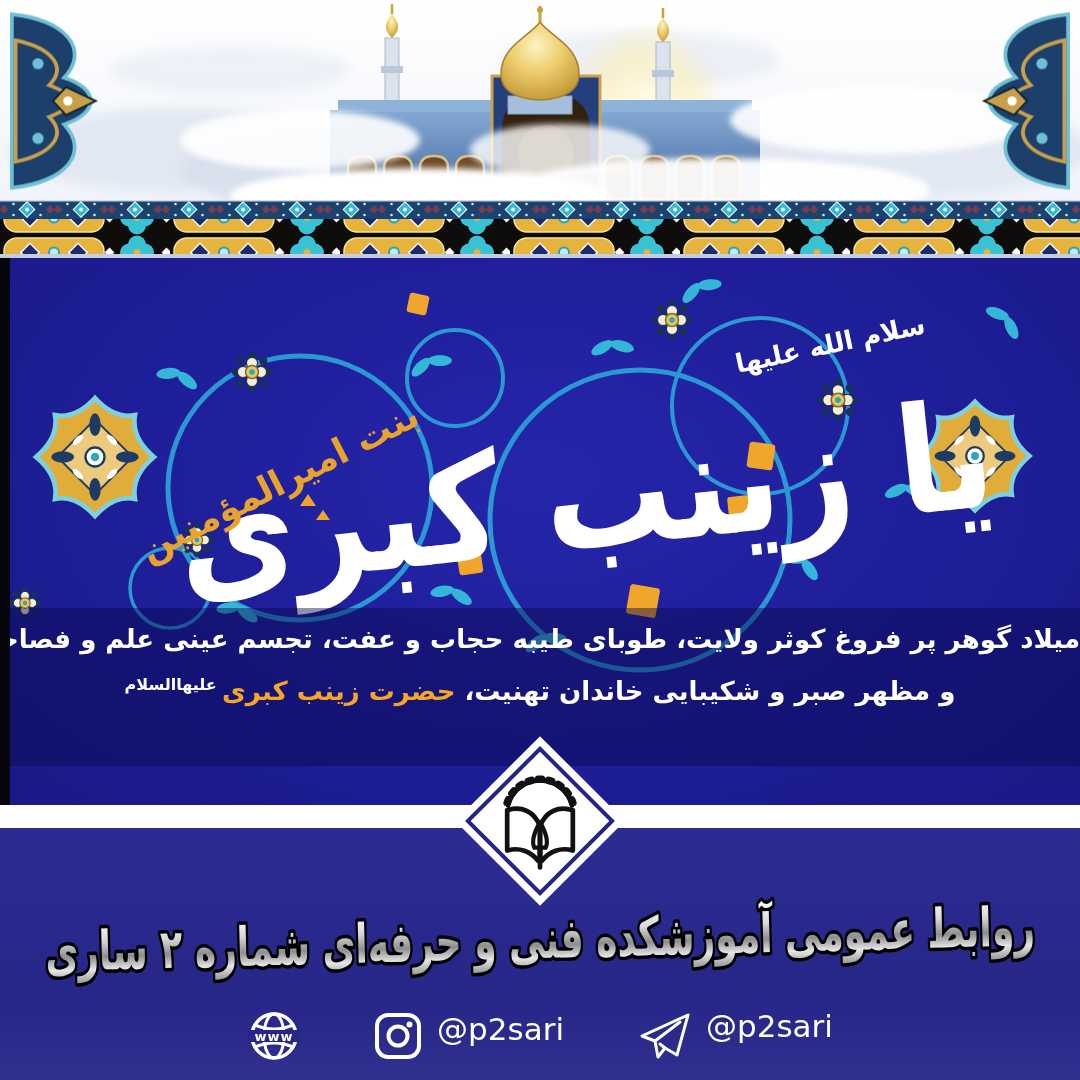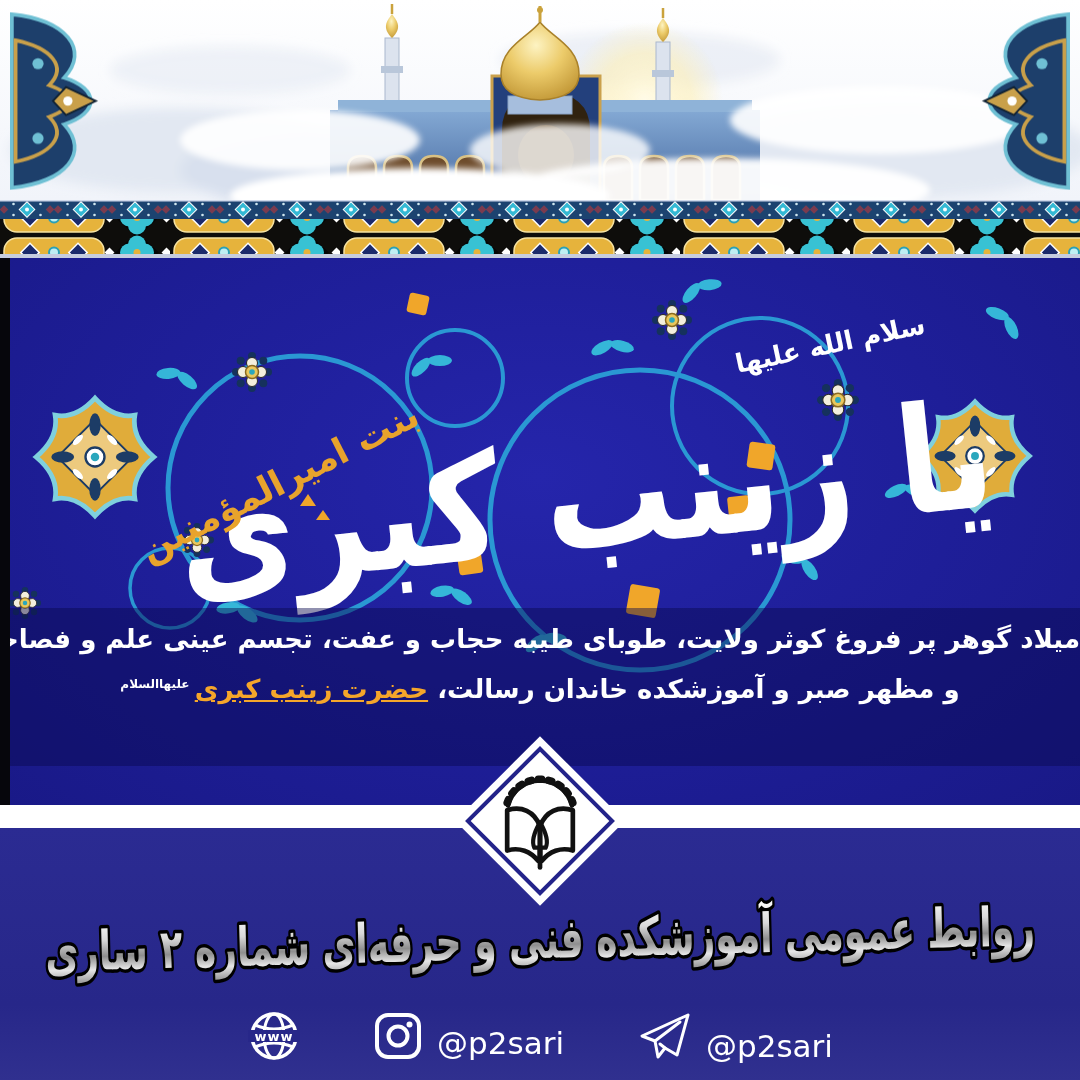--- a/index.html
+++ b/index.html
@@ -11,36 +11,36 @@
   
   .tile-strips{left:0;top:200px;width:1080px;height:54px;}
   .seam{left:0;top:254px;width:1080px;height:4px;background:#c6cddf;}
   
   .blue-panel{left:0;top:258px;width:1080px;height:547px;
      background:radial-gradient(ellipse at 50% 40%, #2525ab 0%, #1e1e98 55%, #191987 100%);}
   .left-edge{left:0;top:258px;width:10px;height:547px;background:#06060c;z-index:4;}
   .quote-band{left:0;top:608px;width:1080px;height:158px;background:rgba(8,8,78,.45);z-index:2;}
   .quote-box{left:0;top:617px;width:1080px;z-index:3;text-align:center;direction:rtl;
      color:#ffffff;font-weight:bold;font-size:26px;line-height:45px;white-space:nowrap;}
-  .quote-box .hl-orange{color:#f5a62a;text-decoration:underline;}
+  .quote-box .hl-orange{color:#f5a62a;}
   .quote-box .hl-cyan{color:#55c8ea;}
-  .quote-box .tiny{font-size:12px;font-weight:bold;vertical-align:super;}
+  .quote-box .tiny{font-size:16px;font-weight:bold;vertical-align:super;}
   .decor-svg{left:0;top:258px;width:1080px;height:547px;z-index:1;}
   
   .white-strip{left:0;top:805px;width:1080px;height:23px;background:#ffffff;z-index:5;}
   .diamond{left:480px;top:761px;width:120px;height:120px;background:#ffffff;
      transform:rotate(45deg);z-index:10;}
   .diamond::after{content:"";position:absolute;inset:7px;border:4px solid #23238a;}
   .tvu-logo{left:493px;top:768px;width:94px;height:106px;z-index:11;}
   
   .banner{left:0;top:828px;width:1080px;height:252px;background:linear-gradient(#2b2b92,#272789 70%,#30308f);}
   .banner-title-svg{left:0;top:880px;width:1080px;height:130px;z-index:6;}
   .contact-row{left:0;top:1002px;width:1080px;height:68px;z-index:7;display:flex;
      justify-content:center;align-items:center;gap:72px;color:#fff;}
-  .contact-item{display:flex;align-items:flex-end;gap:14px;font-size:31px;color:#fff;}
+  .contact-item{display:flex;align-items:flex-start;gap:14px;font-size:31px;color:#fff;}
   svg text{font-family:"DejaVu Sans",sans-serif;}
 </style>
 </head>
 <body>
 
 <div class="poster">
 
   <div class="abs photo-band">
     <svg width="1080" height="200" viewBox="0 0 1080 200">
       <defs>
@@ -275,21 +275,21 @@
 
     <text x="832" y="95" text-anchor="middle" font-size="26" font-weight="bold" fill="#ffffff" transform="rotate(-12 832 95)">سلام الله علیها</text>
 
     <text x="285" y="235" text-anchor="middle" font-size="36" font-weight="bold" fill="#e8a32c" transform="rotate(-27 285 235)">بنت امیرالمؤمنین</text>
   </svg>
 
   <div class="abs quote-band"></div>
   <div class="abs quote-box">
     <div>میلاد گوهر پر فروغ کوثر ولایت، طوبای طیبه حجاب و عفت، تجسم عینی علم و فصاحت</div>
     <div>
-      <span>و مظهر صبر و آموزشکده خاندان رسالت، </span><span class="hl-orange">حضرت زینب کبری</span> <span class="tiny">علیهاالسلام</span>
+      <span>و مظهر صبر و شکیبایی خاندان تهنیت، </span><span class="hl-orange">حضرت زینب کبری</span> <span class="tiny">علیهاالسلام</span>
     </div>
   </div>
 
   <div class="abs white-strip"></div>
   <div class="abs banner"></div>
   <div class="abs diamond"></div>
   <div class="abs tvu-logo">
     <svg width="94" height="106" viewBox="0 0 100 113">
       <g fill="none" stroke="#111111" stroke-linejoin="round" stroke-linecap="round">
         <path d="M16,40 A35,35 0 0 1 84,40" stroke-width="5"></path>

